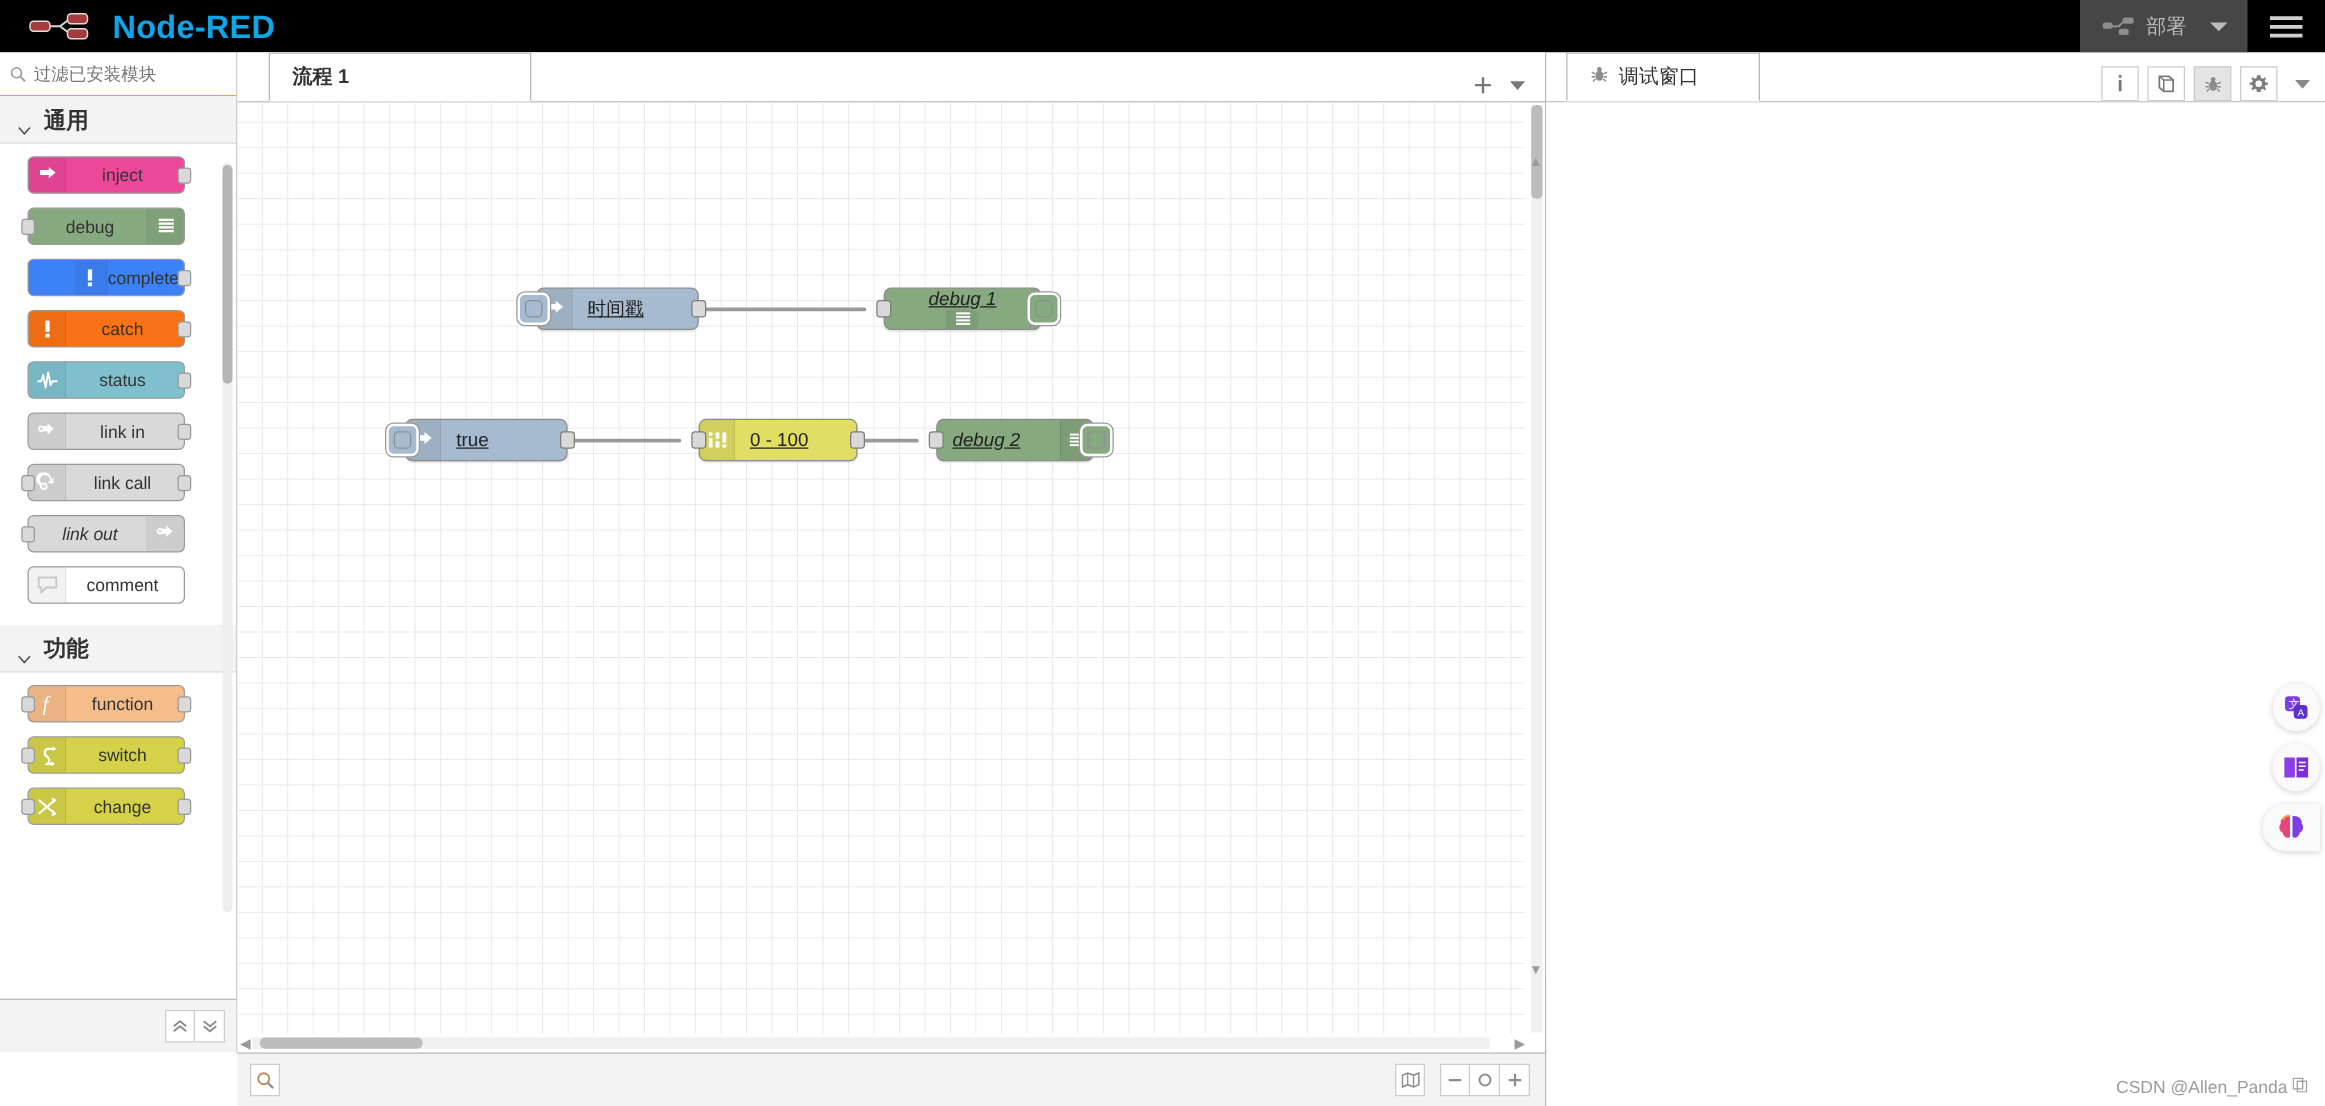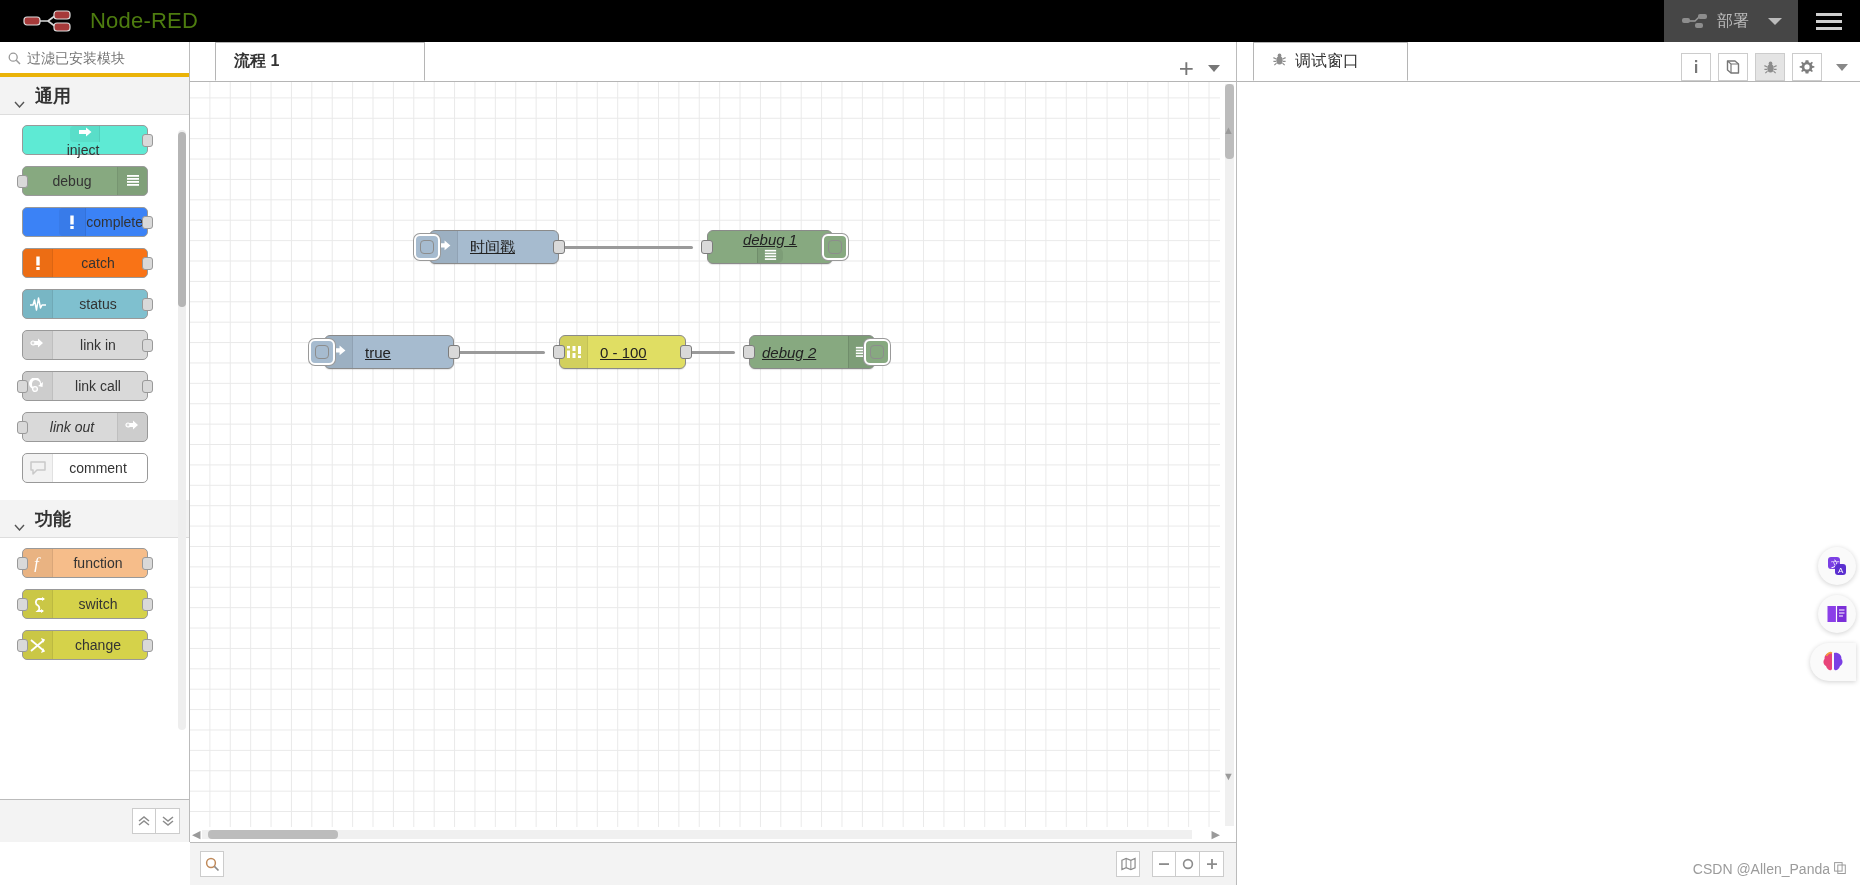--- a/index.html
+++ b/index.html
@@ -10,21 +10,21 @@
   }
   #app { position: relative; width: 1860px; height: 885px; }
 
   
   .header {
     position: absolute; left:0; top:0; width:1860px; height:42px;
     background:#000; display:flex; align-items:center;
   }
   .brand { display:flex; align-items:center; gap:10px; margin-left:22px; }
   .brand-logo { width:58px; height:26px; }
-  .brand-title { color:#4d7c0f; font-size:22px; letter-spacing:.2px; }
+  .brand-title { color:#0ea5e9; font-size:26px; letter-spacing:.2px;font-weight:bold; }
   .header-right { margin-left:auto; display:flex; align-items:center; height:100%; }
   .deploy-btn {
     display:flex; align-items:center; gap:9px; background:#464646;
     height:42px; padding:0 16px 0 18px; cursor:pointer;
   }
   .deploy-logo { width:26px; height:16px; }
   .deploy-label { color:#bbb; font-size:16px; }
   .deploy-caret {
     width:0;height:0;border-left:7px solid transparent;border-right:7px solid transparent;
     border-top:7px solid #bbb; margin-left:10px;
@@ -32,21 +32,21 @@
   .hamburger { width:62px; height:42px; display:flex; flex-direction:column;
     align-items:center; justify-content:center; gap:4px; cursor:pointer; }
   .hamburger span { display:block; width:26px; height:3px; background:#cfcfcf; }
 
   
   .palette {
     position:absolute; left:0; top:42px; width:190px; height:800px;
     background:#fff; border-right:1px solid #bbb; overflow:hidden;
   }
   .palette-search {
-    height:35px; border-bottom:4px solid #eab308; display:flex; align-items:center;
+    height:35px; border-bottom:1px solid #eab308; display:flex; align-items:center;
     padding:0 8px; gap:6px; background:#fff;
   }
   .mag { width:13px; height:13px; flex:none; }
   .palette-search input {
     border:0; outline:0; font-size:14px; color:#aaa; width:100%;
     font-family:"Liberation Sans", sans-serif; background:transparent;
   }
   .cat-header {
     height:38px; background:#f3f3f3; border-bottom:1px solid #ddd;
     display:flex; align-items:center; gap:10px; padding-left:14px;
@@ -269,21 +269,21 @@
     <div class="cat-header">
       <span class="chev">
         <svg width="11" height="7" viewBox="0 0 11 7">
             <path d="M1 1 L5.5 6 L10 1" fill="none" stroke="#555" stroke-width="1.4"></path>
           </svg>
       </span>
       <span>通用</span>
     </div>
     <div class="node-list">
 
-      <div class="pnode" style="background:#5eead4;flex-direction:column;">
+      <div class="pnode" style="background:#ec4899;">
         <span class="icon-box">
           <svg width="16" height="16" viewBox="0 0 16 16">
               <path d="M2 4 H9 V1.5 L14.5 6 L9 10.5 V8 H2 Z M2 11.5 H8" fill="#fff"></path>
             </svg>
         </span>
         <span class="plabel">inject</span>
         <span class="port out"></span>
       </div>
 
       <div class="pnode right-icon" style="background:#87a980;">

